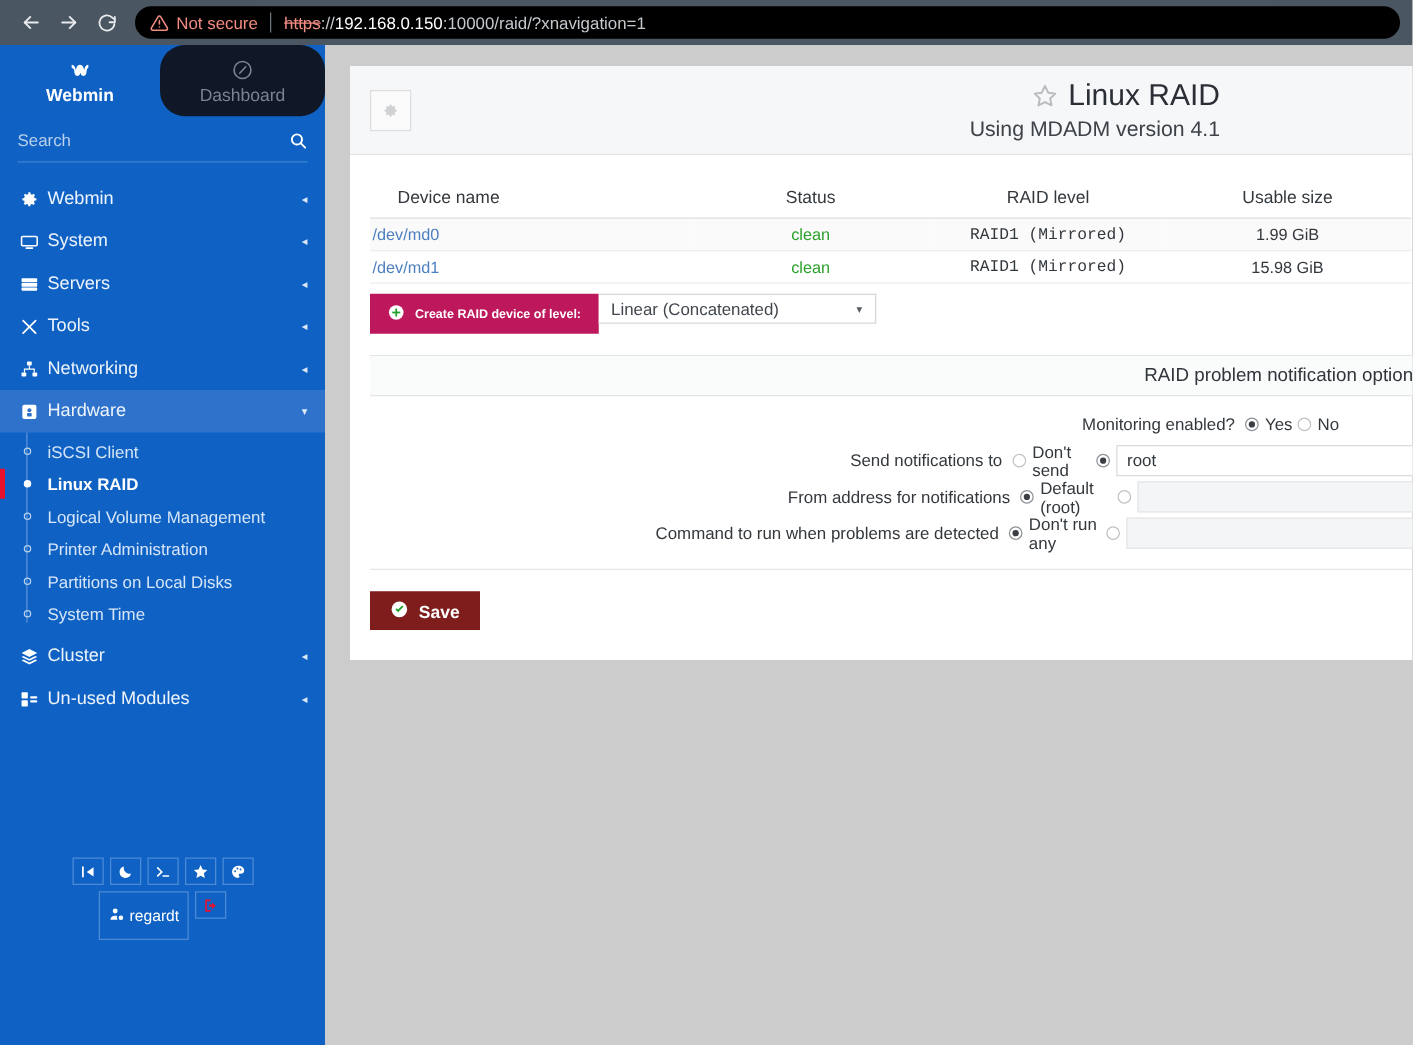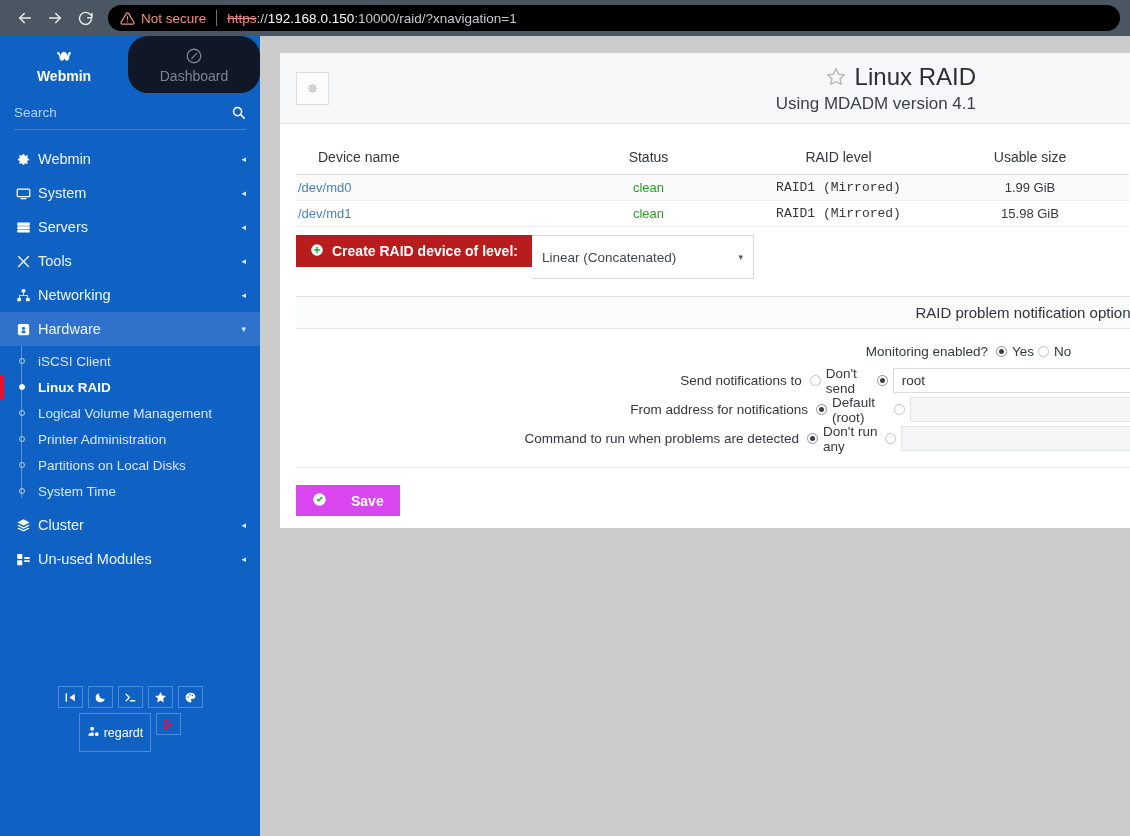--- a/index.html
+++ b/index.html
@@ -206,28 +206,28 @@
   table.raid-table tr.row-alt td { background: #fafafb; }
   table.raid-table td.col-dev { text-align: left; padding-left: 2px; color: #4c7fc0; }
   table.raid-table td.col-status { color: #2aa02a; }
   table.raid-table td.col-level { color: #33383d; font-family: Liberation Mono, monospace; }
   table.raid-table td.col-size { color: #33383d; }
   .c1 { width: 255px; } .c2 { width: 195px; }
   .c3 { width: 185px; } .c4 { width: 198px; }
 
   #create-row { display: flex; margin-top: 8px; }
   #create-raid-button {
-    height: 32px; background: #b91c1c;
-    color: #ffffff; font-size: 14px; font-weight: bold;
+    height: 32px; background: #be185d;
+    color: #ffffff; font-size: 10px; font-weight: bold;
     display: flex; align-items: center; gap: 8px;
     padding: 0 14px; border: none; cursor: pointer;
     font-family: "Liberation Sans", sans-serif;
   }
   #raid-level-select {
-    width: 222px; height: 44px;
+    width: 222px; height: 24px;
     border: 1px solid #d6d8da; border-left: none;
     background: #ffffff; color: #41474d; font-size: 13.5px;
     padding: 0 10px;
     display: flex; align-items: center; justify-content: space-between;
   }
   #raid-level-select .caret { color: #555b60; font-size: 9px; }
 
   #notify-panel {
     margin-top: 17px; margin-right: -16px;
     border-top: 1px solid #e4e6e7;
@@ -266,23 +266,23 @@
   .text-input {
     height: 25px; border: 1px solid #d9dbdd; background: #ffffff;
     font-size: 13.5px; color: #33383d;
     padding: 0 8px; margin-left: 5px;
     display: flex; align-items: center;
   }
   .text-input.disabled { background: #f4f5f6; border-color: #e3e5e6; }
 
   #save-button {
     margin: 17px 0 0 0; height: 31px;
-    background: #d946ef; color: #ffffff;
+    background: #7f1d1d; color: #ffffff;
     font-size: 14px; font-weight: bold;
-    display: flex; align-items: center; gap: 24px;
+    display: flex; align-items: center; gap: 8px;
     padding: 0 16px; border: none; cursor: pointer;
     font-family: "Liberation Sans", sans-serif;
   }
 </style>
 </head>
 <body>
 
 <div id="browser-chrome">
   <div class="nav-btn">
     <svg width="18" height="18" viewBox="0 0 24 24" fill="none" stroke="currentColor" stroke-width="2" stroke-linecap="round" stroke-linejoin="round">

